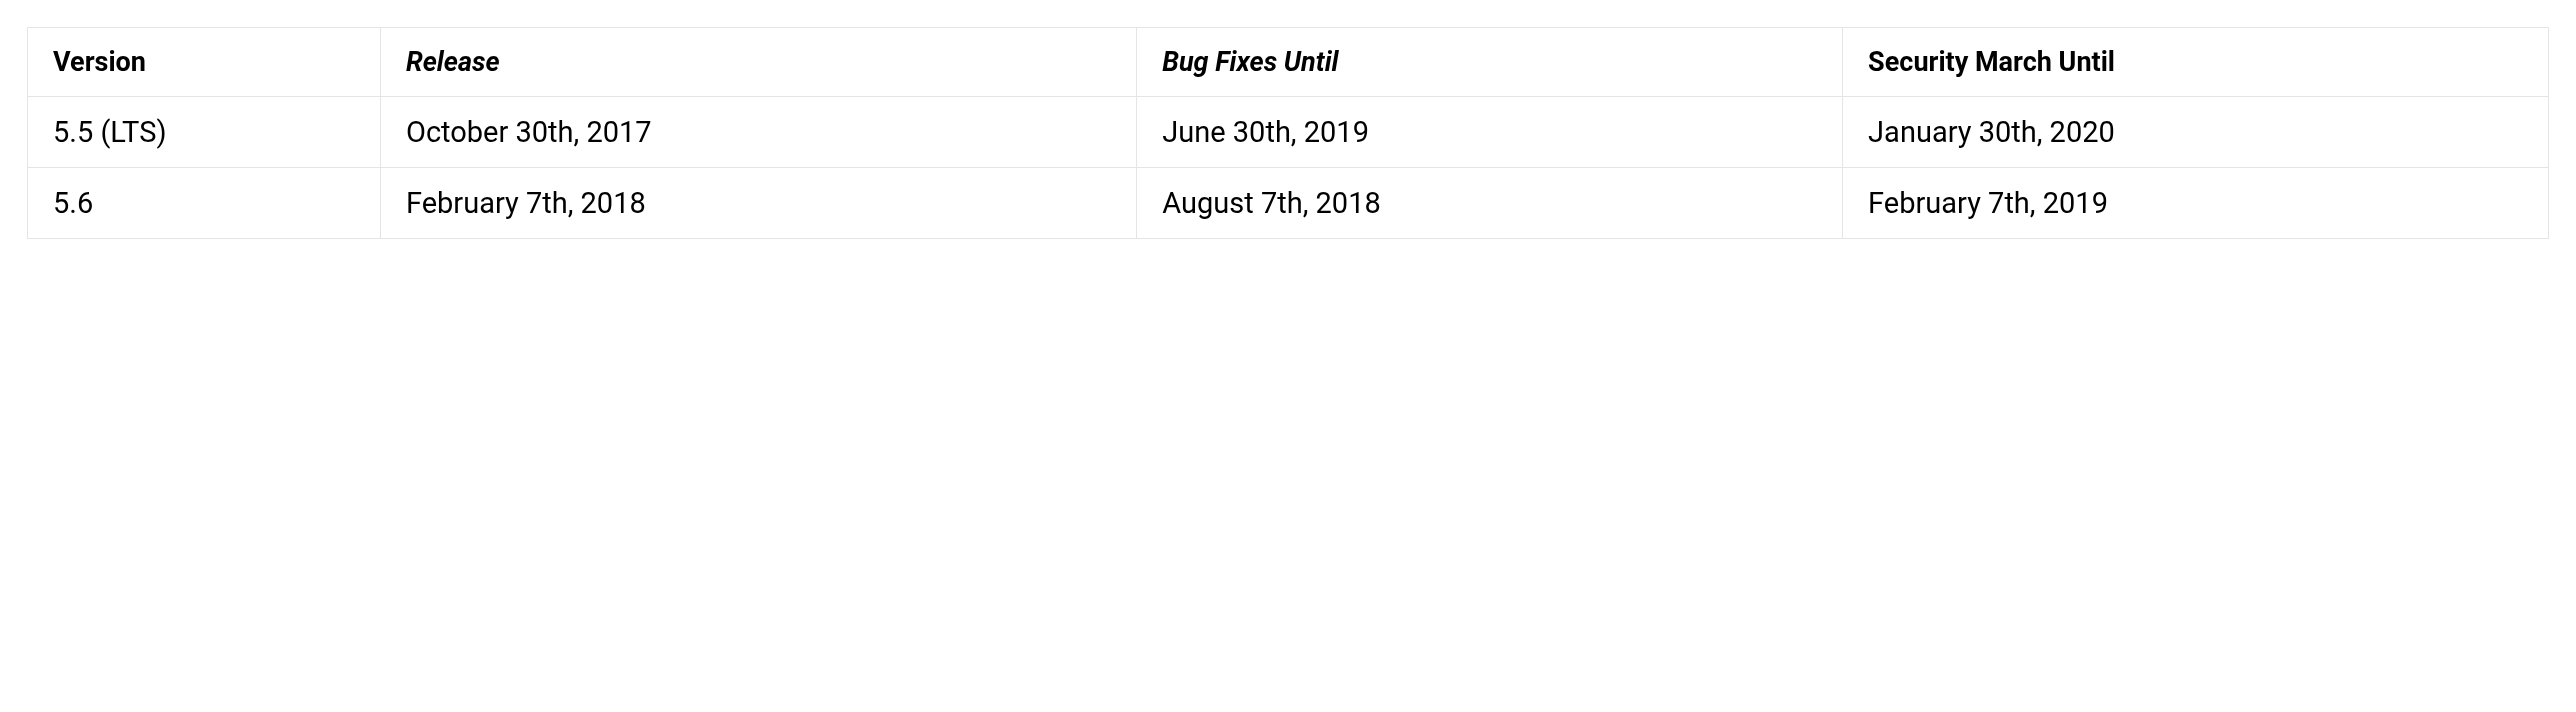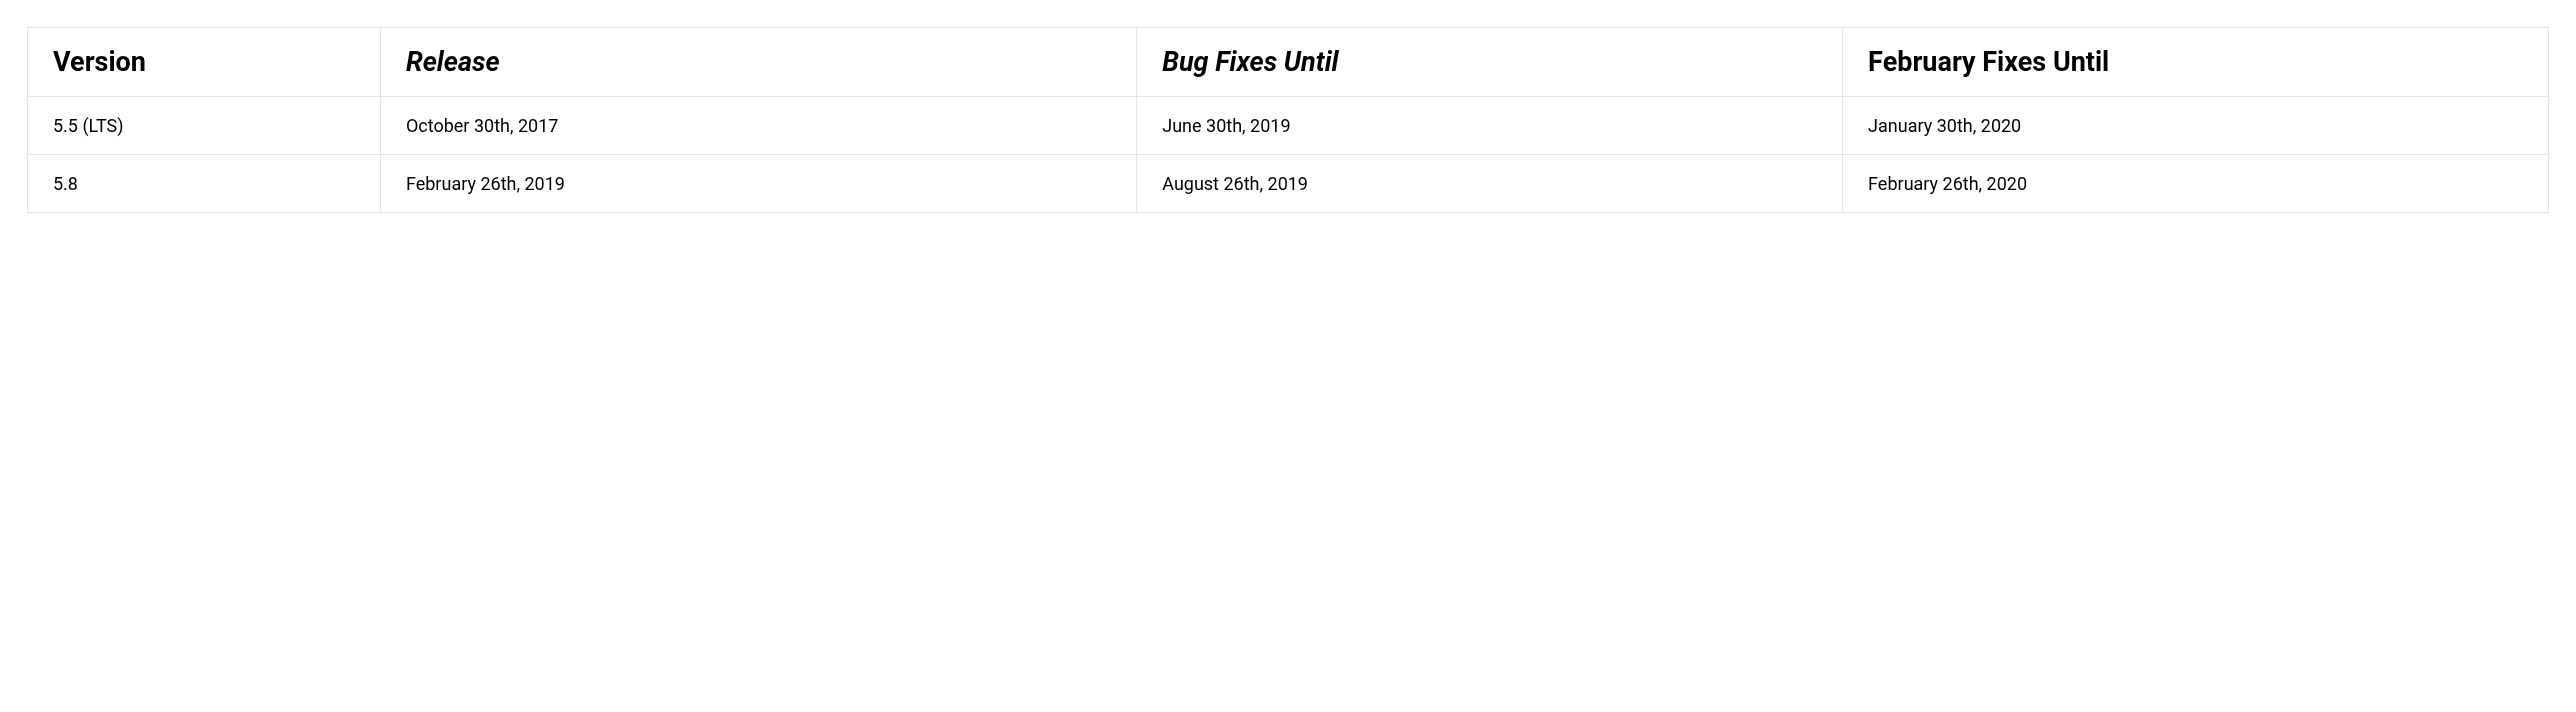--- a/index.html
+++ b/index.html
@@ -15,21 +15,21 @@
     }
     table {
       width: 100%;
       border-collapse: collapse;
       border: 0.9px solid #e5e5e5;
     }
     th, td {
       text-align: left;
       padding: 18px 25px;
       border: 0.9px solid #e5e5e5;
-      font-size: 18px;
+      font-size: 29px;
     }
     th {
       font-weight: 700;
       font-size: 27px;
     }
     td {
       font-weight: 400;
     }
     .col-version {
       width: 14%;
@@ -48,31 +48,31 @@
   </style>
 </head>
 <body>
 
 <table>
   <thead>
     <tr>
       <th class="col-version">Version</th>
       <th class="col-release">Release</th>
       <th class="col-bugfixes">Bug Fixes Until</th>
-      <th class="col-securityfixes">February Fixes Until</th>
+      <th class="col-securityfixes">Security March Until</th>
     </tr>
   </thead>
   <tbody>
     <tr>
       <td>5.5 (LTS)</td>
       <td>October 30th, 2017</td>
       <td>June 30th, 2019</td>
       <td>January 30th, 2020</td>
     </tr>
     <tr>
-      <td>5.8</td>
-      <td>February 26th, 2019</td>
-      <td>August 26th, 2019</td>
-      <td>February 26th, 2020</td>
+      <td>5.6</td>
+      <td>February 7th, 2018</td>
+      <td>August 7th, 2018</td>
+      <td>February 7th, 2019</td>
     </tr>
   </tbody>
 </table>
 
 
 </body></html>

